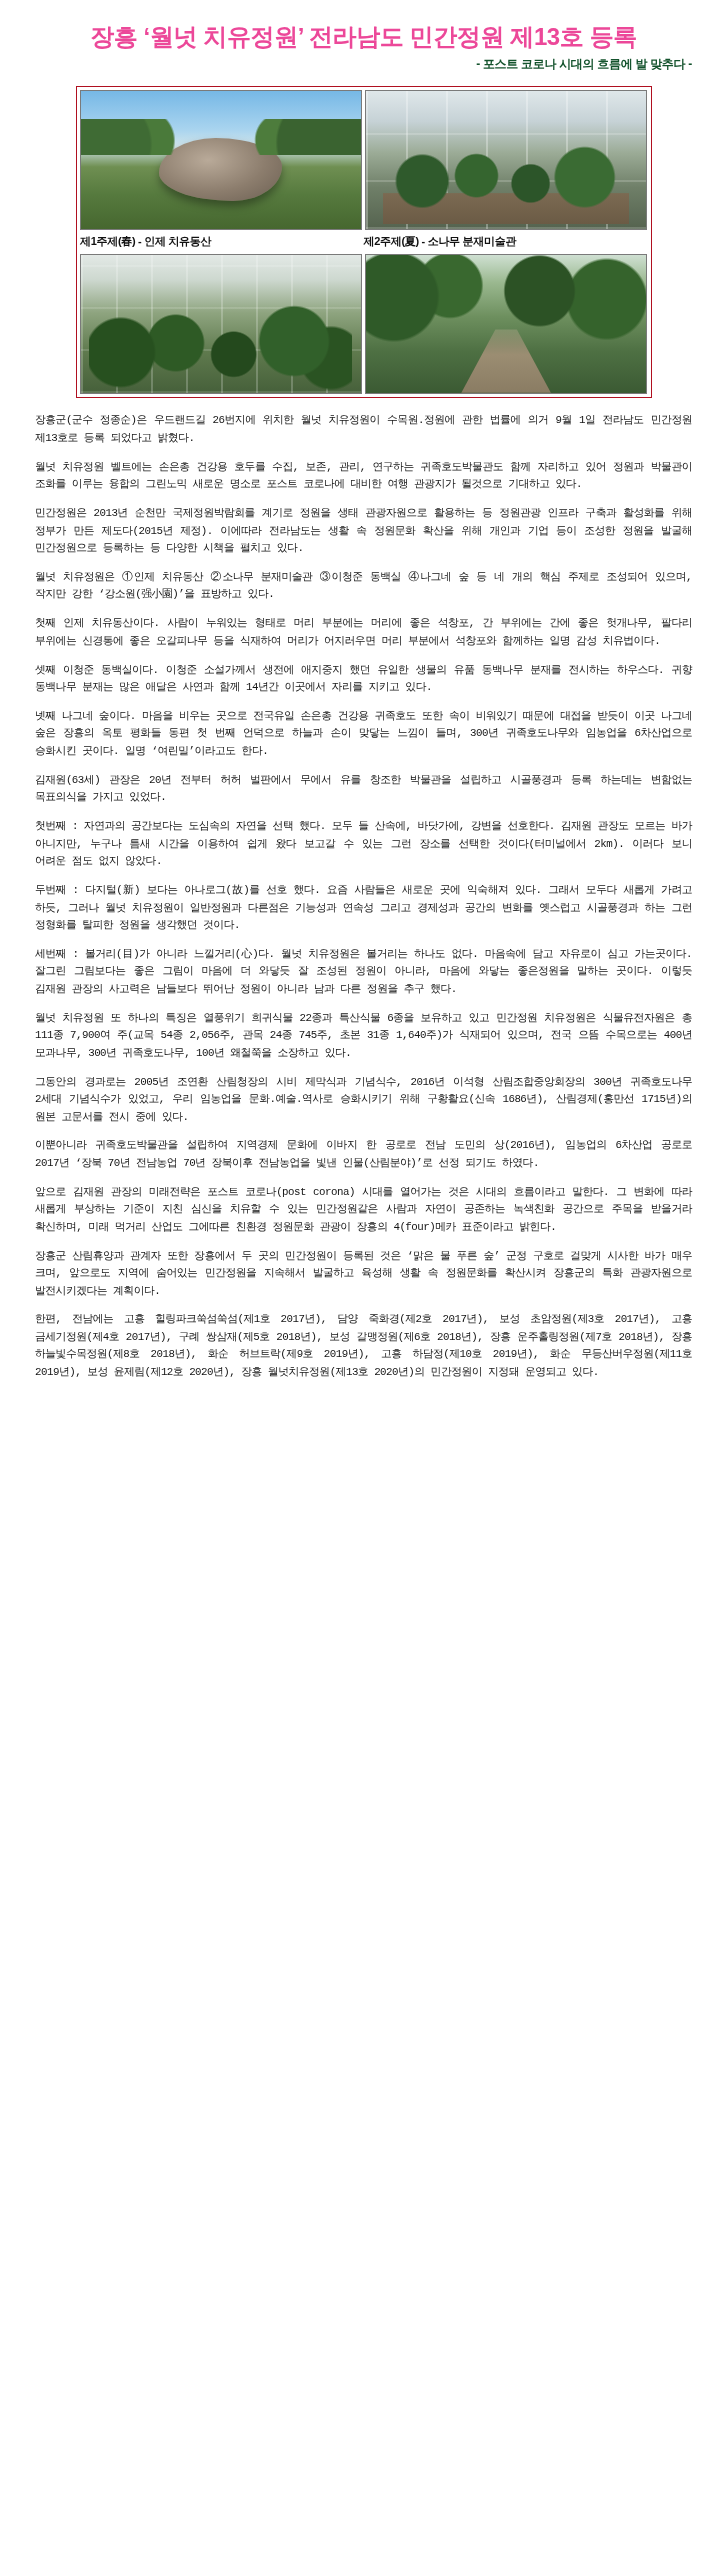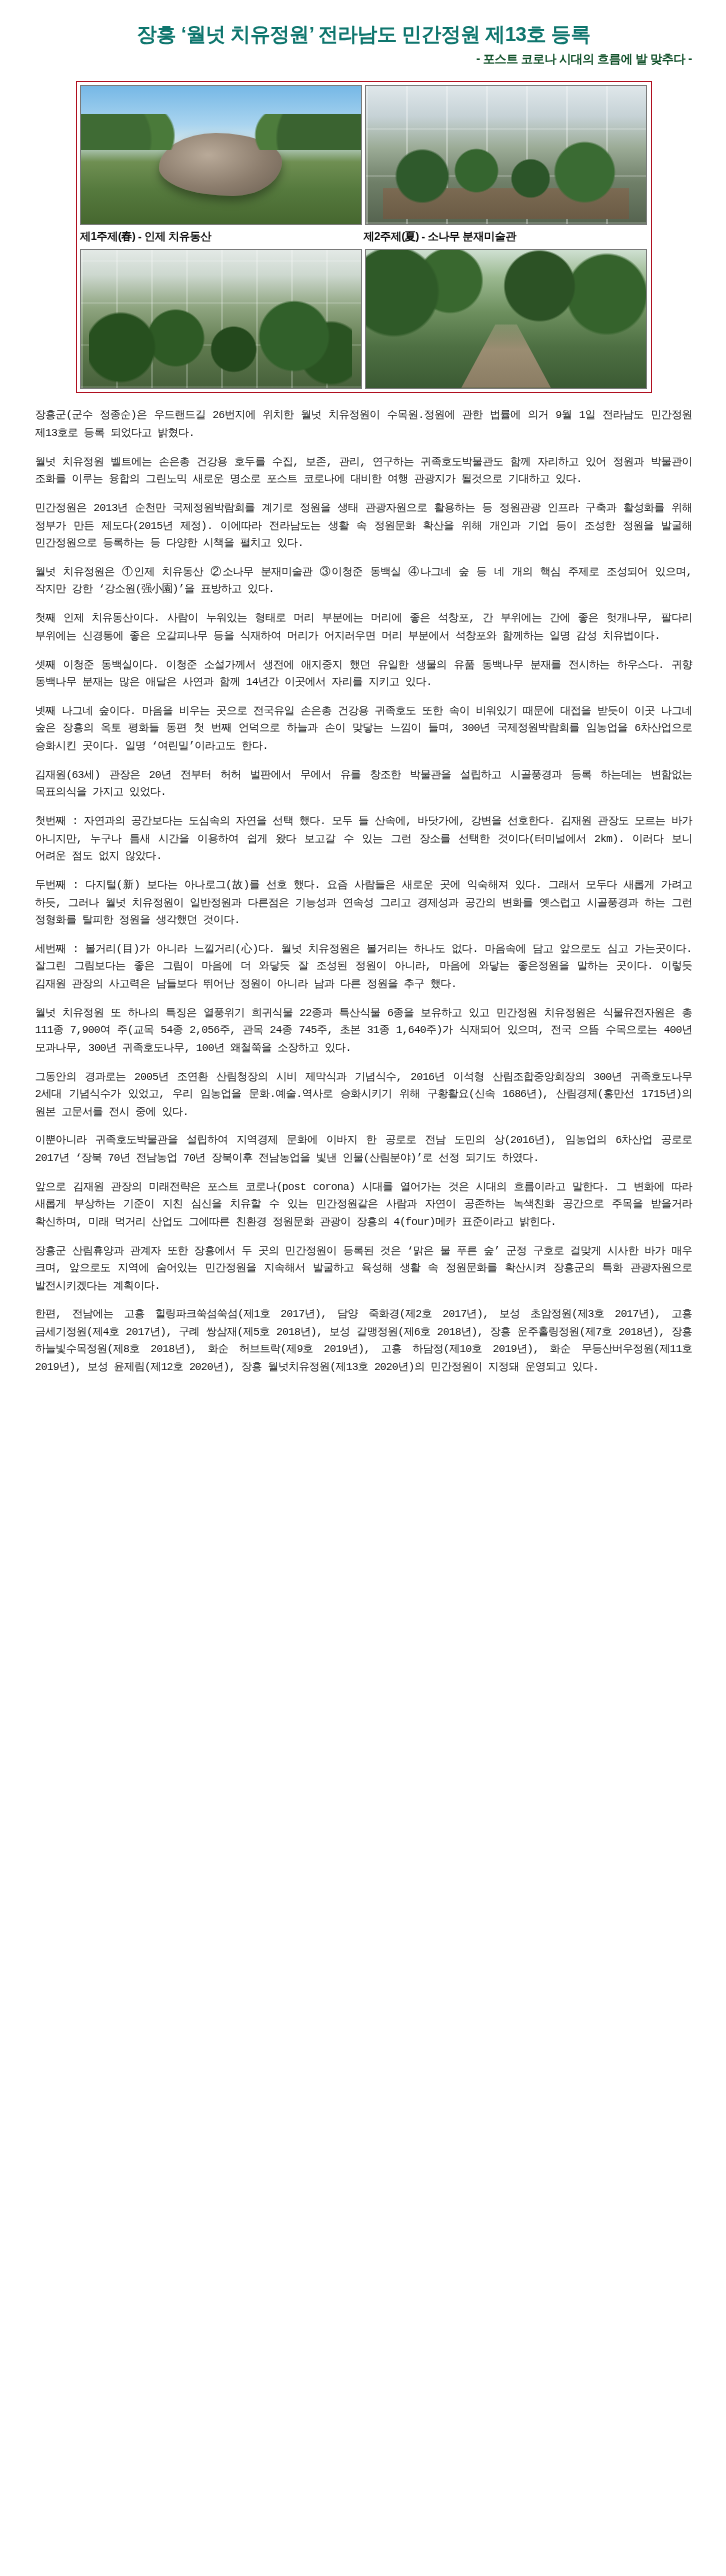--- a/index.html
+++ b/index.html
@@ -14,25 +14,25 @@
   }
   .page {
     width: 727px;
     min-height: 2576px;
     box-sizing: border-box;
     padding: 15.7px 35px 21px 35px;
     background: #ffffff;
   }
   .title {
     text-align: center;
-    font-size: 20px;
+    font-size: 24px;
     font-weight: bold;
     letter-spacing: -0.4px;
     margin: 5.2px 0 1.7px 0;
-    color: #0f766e;
+    color: #ec4899;
   }
   .subtitle {
     text-align: right;
     font-size: 12px;
     font-weight: bold;
     color: #14532d;
     margin: 3.5px 0 12.2px 0;
     letter-spacing: -0.3px;
   }
 
@@ -223,25 +223,25 @@
 
   </div>
 
   <div class="body-text">
     <p class="para">장흥군(군수 정종순)은 우드랜드길 26번지에 위치한 월넛 치유정원이 수목원.정원에 관한 법률에 의거 9월 1일 전라남도 민간정원 제13호로 등록 되었다고 밝혔다.</p>
     <p class="para">월넛 치유정원 벨트에는 손은총 건강용 호두를 수집, 보존, 관리, 연구하는 귀족호도박물관도 함께 자리하고 있어 정원과 박물관이 조화를 이루는 융합의 그린노믹 새로운 명소로 포스트 코로나에 대비한 여행 관광지가 될것으로 기대하고 있다.</p>
     <p class="para">민간정원은 2013년 순천만 국제정원박람회를 계기로 정원을 생태 관광자원으로 활용하는 등 정원관광 인프라 구축과 활성화를 위해 정부가 만든 제도다(2015년 제정). 이에따라 전라남도는 생활 속 정원문화 확산을 위해 개인과 기업 등이 조성한 정원을 발굴해 민간정원으로 등록하는 등 다양한 시책을 펼치고 있다.</p>
     <p class="para">월넛 치유정원은 ①인제 치유동산 ②소나무 분재미술관 ③이청준 동백실 ④나그네 숲 등 네 개의 핵심 주제로 조성되어 있으며, 작지만 강한 ‘강소원(强小園)’을 표방하고 있다.</p>
     <p class="para">첫째 인제 치유동산이다. 사람이 누워있는 형태로 머리 부분에는 머리에 좋은 석창포, 간 부위에는 간에 좋은 헛개나무, 팔다리 부위에는 신경통에 좋은 오갈피나무 등을 식재하여 머리가 어지러우면 머리 부분에서 석창포와 함께하는 일명 감성 치유법이다.</p>
     <p class="para">셋째 이청준 동백실이다. 이청준 소설가께서 생전에 애지중지 했던 유일한 생물의 유품 동백나무 분재를 전시하는 하우스다. 귀향 동백나무 분재는 많은 애달은 사연과 함께 14년간 이곳에서 자리를 지키고 있다.</p>
-    <p class="para">넷째 나그네 숲이다. 마음을 비우는 곳으로 전국유일 손은총 건강용 귀족호도 또한 속이 비워있기 때문에 대접을 받듯이 이곳 나그네 숲은 장흥의 옥토 평화들 동편 첫 번째 언덕으로 하늘과 손이 맞닿는 느낌이 들며, 300년 국제정원박람회를 임농업을 6차산업으로 승화시킨 곳이다. 일명 ‘여린밀’이라고도 한다.</p>
+    <p class="para">넷째 나그네 숲이다. 마음을 비우는 곳으로 전국유일 손은총 건강용 귀족호도 또한 속이 비워있기 때문에 대접을 받듯이 이곳 나그네 숲은 장흥의 옥토 평화들 동편 첫 번째 언덕으로 하늘과 손이 맞닿는 느낌이 들며, 300년 귀족호도나무와 임농업을 6차산업으로 승화시킨 곳이다. 일명 ‘여린밀’이라고도 한다.</p>
     <p class="para">김재원(63세) 관장은 20년 전부터 허허 벌판에서 무에서 유를 창조한 박물관을 설립하고 시골풍경과 등록 하는데는 변함없는 목표의식을 가지고 있었다.</p>
     <p class="para">첫번째 : 자연과의 공간보다는 도심속의 자연을 선택 했다. 모두 들 산속에, 바닷가에, 강변을 선호한다. 김재원 관장도 모르는 바가 아니지만, 누구나 틈새 시간을 이용하여 쉽게 왔다 보고갈 수 있는 그런 장소를 선택한 것이다(터미널에서 2km). 이러다 보니 어려운 점도 없지 않았다.</p>
     <p class="para">두번째 : 다지털(新) 보다는 아나로그(故)를 선호 했다. 요즘 사람들은 새로운 곳에 익숙해져 있다. 그래서 모두다 새롭게 가려고 하듯, 그러나 월넛 치유정원이 일반정원과 다른점은 기능성과 연속성 그리고 경제성과 공간의 변화를 옛스럽고 시골풍경과 하는 그런 정형화를 탈피한 정원을 생각했던 것이다.</p>
-    <p class="para">세번째 : 볼거리(目)가 아니라 느낄거리(心)다. 월넛 치유정원은 볼거리는 하나도 없다. 마음속에 담고 앞으로도 심고 가는곳이다. 잘그린 그림보다는 좋은 그림이 마음에 더 와닿듯 잘 조성된 정원이 아니라, 마음에 와닿는 좋은정원을 말하는 곳이다. 이렇듯 김재원 관장의 사고력은 남들보다 뛰어난 정원이 아니라 남과 다른 정원을 추구 했다.</p>
+    <p class="para">세번째 : 볼거리(目)가 아니라 느낄거리(心)다. 월넛 치유정원은 볼거리는 하나도 없다. 마음속에 담고 자유로이 심고 가는곳이다. 잘그린 그림보다는 좋은 그림이 마음에 더 와닿듯 잘 조성된 정원이 아니라, 마음에 와닿는 좋은정원을 말하는 곳이다. 이렇듯 김재원 관장의 사고력은 남들보다 뛰어난 정원이 아니라 남과 다른 정원을 추구 했다.</p>
     <p class="para">월넛 치유정원 또 하나의 특징은 열풍위기 희귀식물 22종과 특산식물 6종을 보유하고 있고 민간정원 치유정원은 식물유전자원은 총 111종 7,900여 주(교목 54종 2,056주, 관목 24종 745주, 초본 31종 1,640주)가 식재되어 있으며, 전국 으뜸 수목으로는 400년 모과나무, 300년 귀족호도나무, 100년 왜철쭉을 소장하고 있다.</p>
     <p class="para">그동안의 경과로는 2005년 조연환 산림청장의 시비 제막식과 기념식수, 2016년 이석형 산림조합중앙회장의 300년 귀족호도나무 2세대 기념식수가 있었고, 우리 임농업을 문화.예술.역사로 승화시키기 위해 구황활요(신속 1686년), 산림경제(홍만선 1715년)의 원본 고문서를 전시 중에 있다.</p>
     <p class="para">이뿐아니라 귀족호도박물관을 설립하여 지역경제 문화에 이바지 한 공로로 전남 도민의 상(2016년), 임농업의 6차산업 공로로 2017년 ‘장북 70년 전남농업 70년 장북이후 전남농업을 빛낸 인물(산림분야)’로 선정 되기도 하였다.</p>
     <p class="para">앞으로 김재원 관장의 미래전략은 포스트 코로나(post corona) 시대를 열어가는 것은 시대의 흐름이라고 말한다. 그 변화에 따라 새롭게 부상하는 기준이 지친 심신을 치유할 수 있는 민간정원같은 사람과 자연이 공존하는 녹색친화 공간으로 주목을 받을거라 확신하며, 미래 먹거리 산업도 그에따른 친환경 정원문화 관광이 장흥의 4(four)메카 표준이라고 밝힌다.</p>
     <p class="para">장흥군 산림휴양과 관계자 또한 장흥에서 두 곳의 민간정원이 등록된 것은 ‘맑은 물 푸른 숲’ 군정 구호로 걸맞게 시사한 바가 매우 크며, 앞으로도 지역에 숨어있는 민간정원을 지속해서 발굴하고 육성해 생활 속 정원문화를 확산시켜 장흥군의 특화 관광자원으로 발전시키겠다는 계획이다.</p>
     <p class="para">한편, 전남에는 고흥 힐링파크쑥섬쑥섬(제1호 2017년), 담양 죽화경(제2호 2017년), 보성 초암정원(제3호 2017년), 고흥 금세기정원(제4호 2017년), 구례 쌍삼재(제5호 2018년), 보성 갈맹정원(제6호 2018년), 장흥 운주홀링정원(제7호 2018년), 장흥 하늘빛수목정원(제8호 2018년), 화순 허브트락(제9호 2019년), 고흥 하담정(제10호 2019년), 화순 무등산버우정원(제11호 2019년), 보성 윤제림(제12호 2020년), 장흥 월넛치유정원(제13호 2020년)의 민간정원이 지정돼 운영되고 있다.</p>
   </div>
 
 </div>
 

